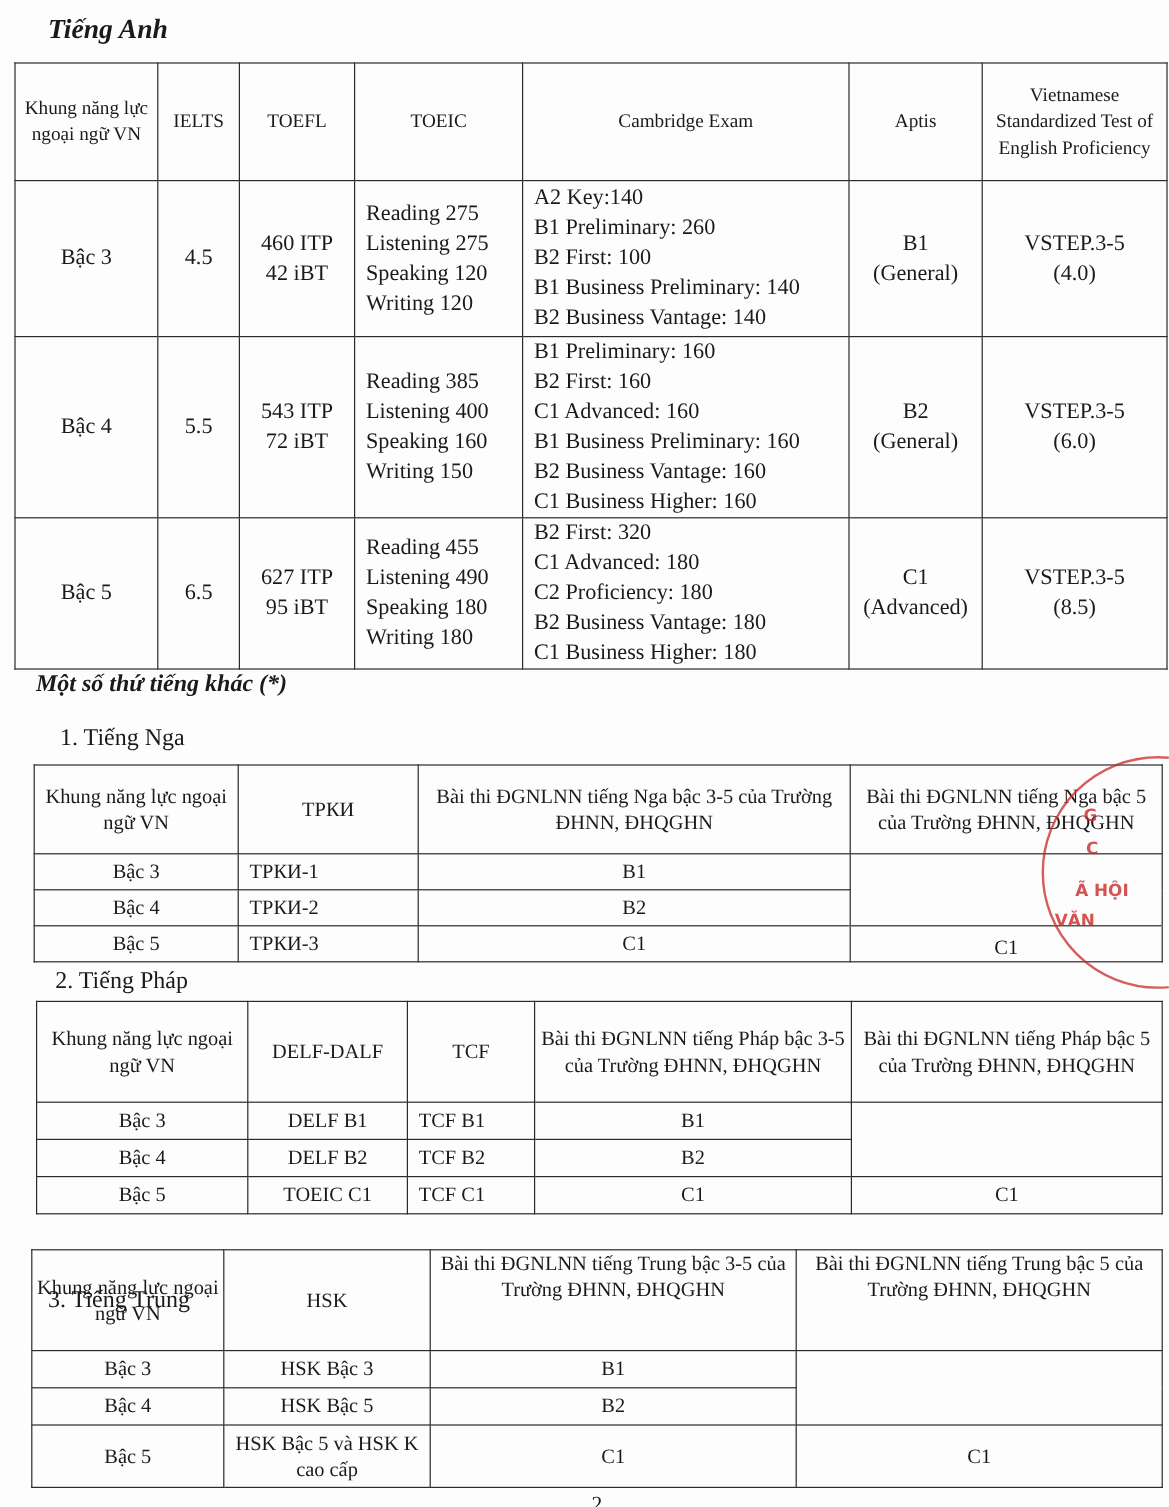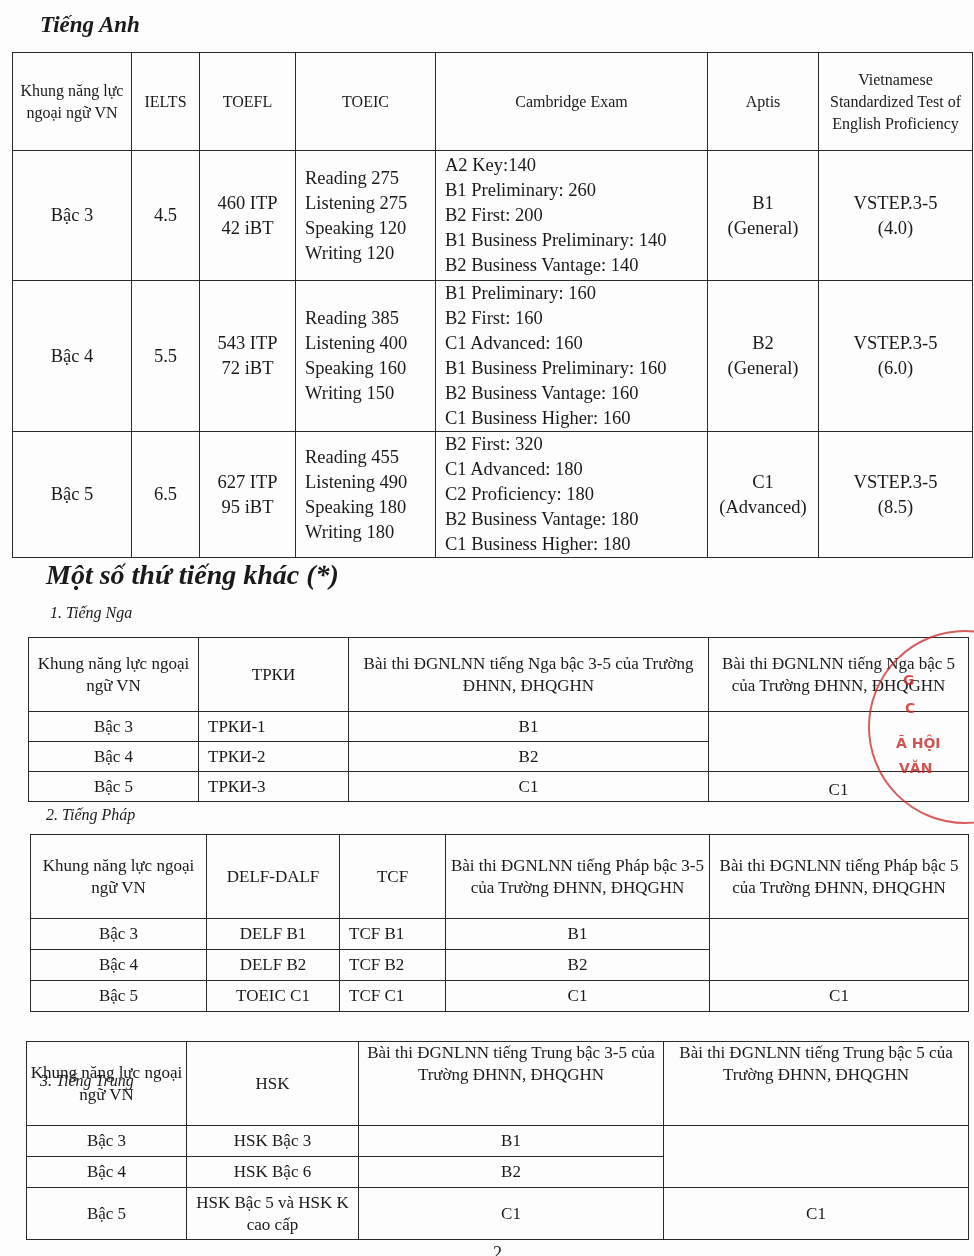--- a/index.html
+++ b/index.html
@@ -9,21 +9,21 @@
     color: #1a1a1a;
   }
   .abs { position: absolute; }
   table { border-collapse: collapse; table-layout: fixed; position: absolute; }
   td, th {
     border: 1.3px solid #2a2a2a; font-weight: normal; padding: 0 3px;
     text-align: center; vertical-align: middle; font-size: 17px; line-height: 22px;
   }
   .left { text-align: left; padding-left: 9px; }
   .heading-italic { font-style: italic; font-weight: bold; font-size: 23px; }
-  .heading-sub { font-size: 16px; font-style: italic; }
+  .heading-sub { font-size: 20px; }
   .stack div { white-space: nowrap; }
   .en td { font-size: 18.5px; line-height: 25px; }
   .en th { font-size: 16px; line-height: 22px; }
   .stamp {
     position: absolute; left: 868px; top: 630px; width: 190px; height: 190px;
     border-radius: 50%; border: 2px solid rgba(200,40,40,0.75);
     pointer-events: none;
   }
   .stamp-text { position: absolute; color: rgba(200,40,40,0.8); font-family: "DejaVu Sans", sans-serif; font-size: 14px; font-weight: bold; }
 </style>
@@ -62,21 +62,21 @@
     </td>
     <td class="stack left">
       <div>Reading 275</div>
       <div>Listening 275</div>
       <div>Speaking 120</div>
       <div>Writing 120</div>
     </td>
     <td class="stack left">
       <div>A2 Key:140</div>
       <div>B1 Preliminary: 260</div>
-      <div>B2 First: 200</div>
+      <div>B2 First: 100</div>
       <div>B1 Business Preliminary: 140</div>
       <div>B2 Business Vantage: 140</div>
     </td>
     <td class="stack">
       <div>B1</div>
       <div>(General)</div>
     </td>
     <td class="stack">
       <div>VSTEP.3-5</div>
       <div>(4.0)</div>
@@ -139,21 +139,21 @@
       <div>(Advanced)</div>
     </td>
     <td class="stack">
       <div>VSTEP.3-5</div>
       <div>(8.5)</div>
     </td>
   </tr>
 </tbody>
   </table>
 
-<div class="abs heading-italic" style="left:46px; top:559px; font-size:28px;">Một số thứ tiếng khác (*)</div>
+<div class="abs heading-italic" style="left:30px; top:559px; font-size:20px;">Một số thứ tiếng khác (*)</div>
 
 <div class="abs heading-sub" style="left:50px; top:604px;">1. Tiếng Nga</div>
 <table style="left:28px; top:637px; width:940px;">
   <colgroup>
       <col style="width:170px">
       <col style="width:150px">
       <col style="width:360px">
       <col style="width:260px">
     </colgroup>
   <tbody>
@@ -239,31 +239,31 @@
     <th style="vertical-align:top;">Bài thi ĐGNLNN tiếng Trung bậc 5 của Trường ĐHNN, ĐHQGHN</th>
   </tr>
   <tr style="height:31px">
     <td>Bậc 3</td>
     <td>HSK Bậc 3</td>
     <td>B1</td>
     <td rowspan="2"></td>
   </tr>
   <tr style="height:31px">
     <td>Bậc 4</td>
-    <td>HSK Bậc 6</td>
+    <td>HSK Bậc 5</td>
     <td>B2</td>
   </tr>
   <tr style="height:52px">
     <td>Bậc 5</td>
     <td>HSK Bậc 5 và HSK K cao cấp</td>
     <td>C1</td>
     <td>C1</td>
   </tr>
 </tbody>
   </table>
 
 <div class="stamp"></div>
 <div class="stamp-text" style="left:903px; top:672px;">G</div>
 <div class="stamp-text" style="left:905px; top:700px;">C</div>
 <div class="stamp-text" style="left:896px; top:735px;">Ã HỘI</div>
-<div class="stamp-text" style="left:899px; top:760px;">VĂN</div>
+<div class="stamp-text" style="left:879px; top:760px;">VĂN</div>
 
 <div class="abs" style="left:493px; top:1243px; font-size:18px;">2</div>
 
 </body></html>

